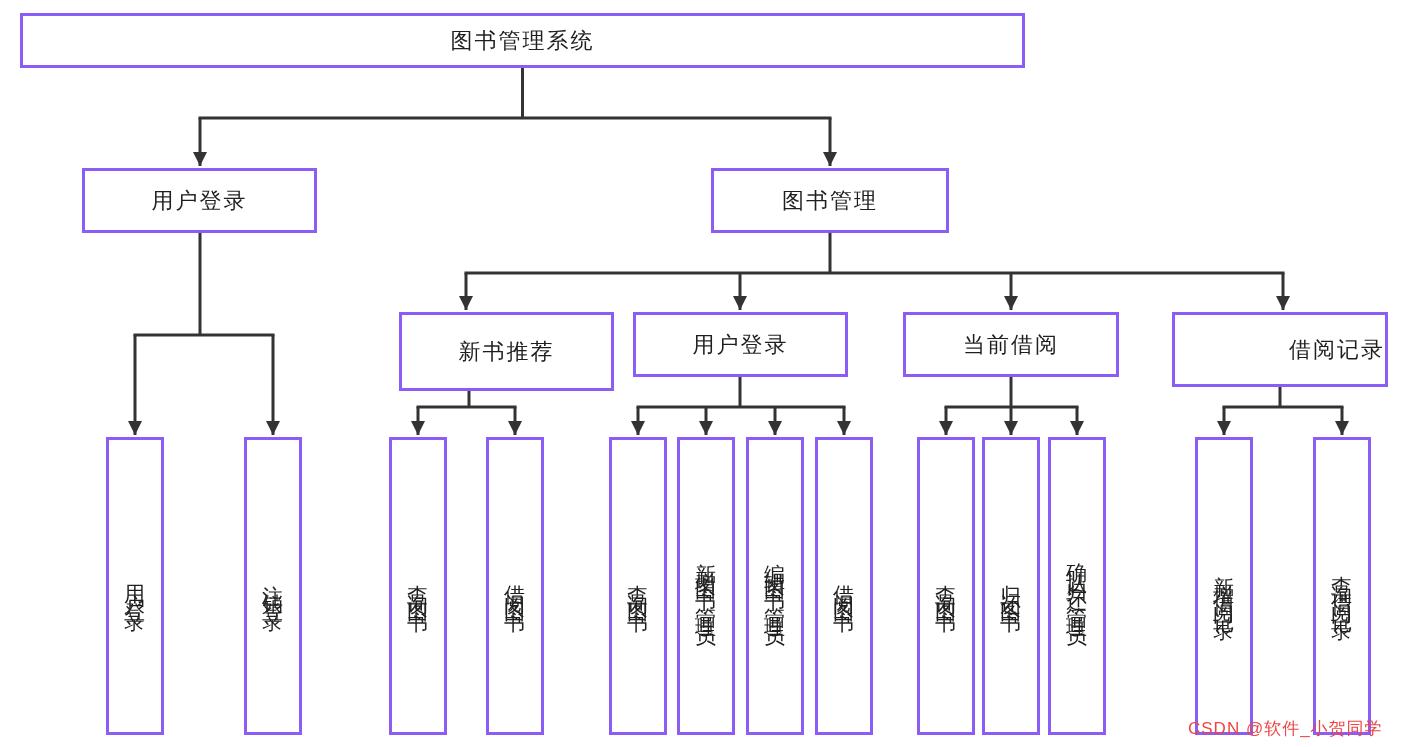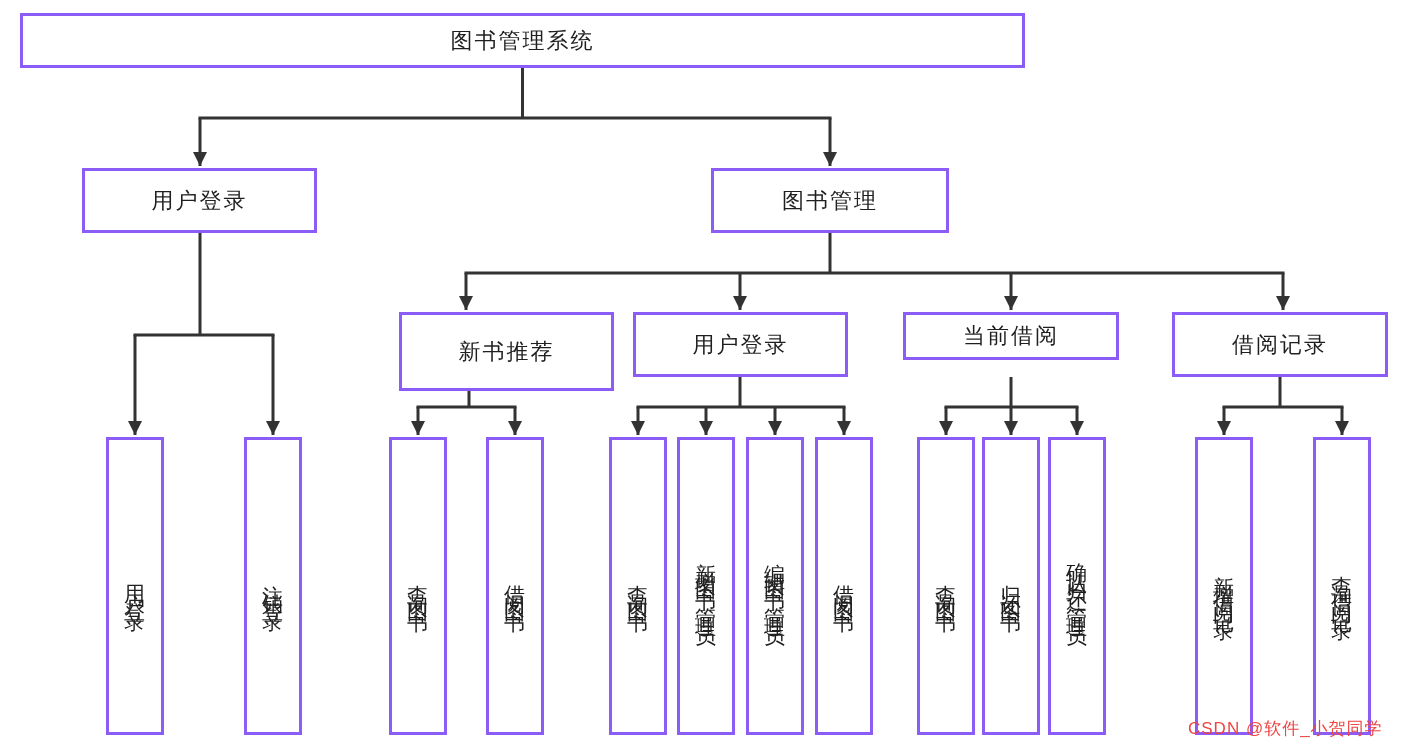--- a/index.html
+++ b/index.html
@@ -108,24 +108,24 @@
   <div class="node" style="left:711px;top:168px;width:238px;height:65px;">
     <span class="hlabel">图书管理</span>
   </div>
 
   <div class="node" style="left:362px;top:312px;width:215px;height:79px;margin-left:37px;">
     <span class="hlabel">新书推荐</span>
   </div>
   <div class="node" style="left:633px;top:312px;width:215px;height:65px;">
     <span class="hlabel">用户登录</span>
   </div>
-  <div class="node" style="left:903px;top:312px;width:216px;height:48px;">
+  <div class="node" style="left:903px;top:312px;width:216px;height:65px;">
     <span class="hlabel">当前借阅</span>
   </div>
-  <div class="node" style="left:1172px;top:312px;width:216px;height:65px;">
+  <div class="node" style="left:1172px;top:312px;width:216px;height:75px;justify-content:flex-end;">
     <span class="hlabel">借阅记录</span>
   </div>
 
   <div class="node leaf" style="left:106px;top:437px;width:58px;height:298px;">
     <span class="vlabel">用户登录</span>
   </div>
   <div class="node leaf" style="left:244px;top:437px;width:58px;height:298px;">
     <span class="vlabel">注销登录</span>
   </div>
 

